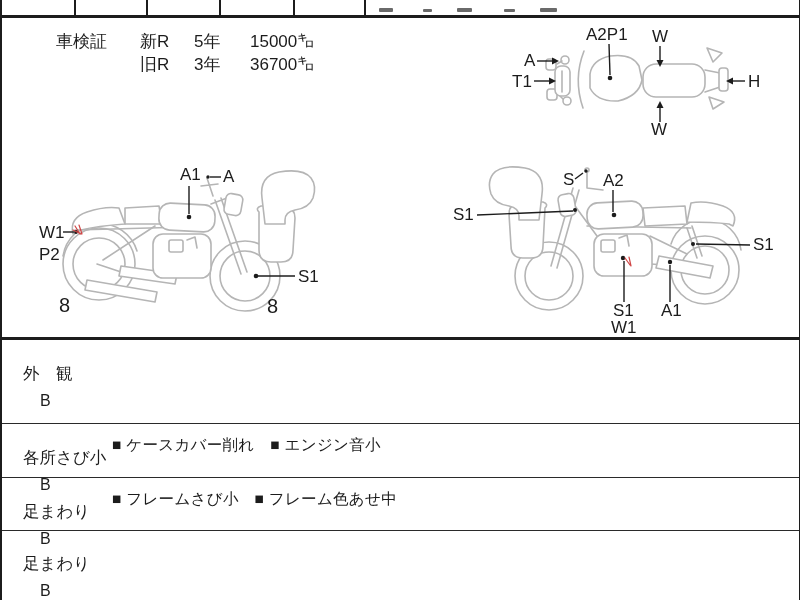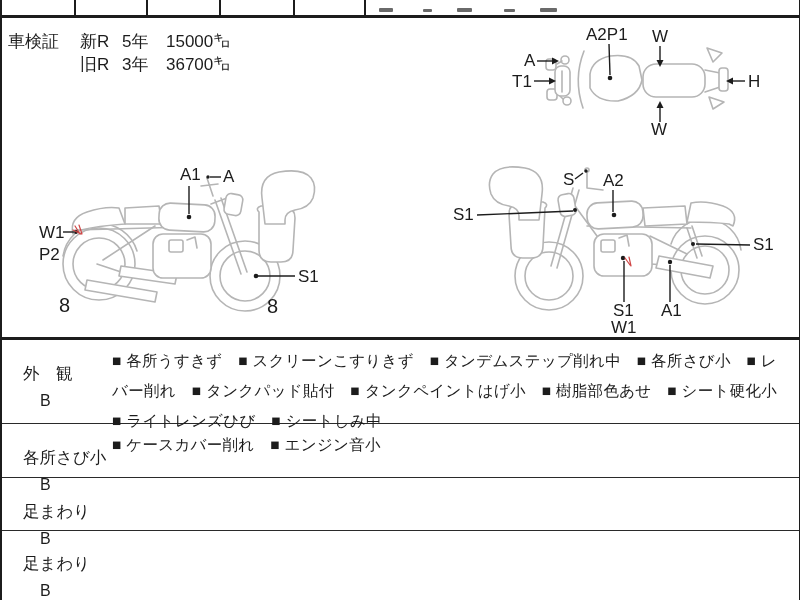--- a/index.html
+++ b/index.html
@@ -7,21 +7,21 @@
     position:relative;width:800px;height:600px;background:#fff;overflow:hidden;
     font-family:"Liberation Sans","DejaVu Sans",sans-serif;color:#1c1c1c;
     box-sizing:border-box;border-left:2px solid #1c1c1c;border-right:1px solid #1c1c1c;
   }
   
   .top-strip{position:absolute;left:0;top:0;width:100%;height:15px;border-bottom:3px solid #1c1c1c;}
   .top-strip .vline{position:absolute;top:0;width:2px;height:15px;background:#1c1c1c;}
   .top-strip .frag{position:absolute;background:#6a6a6a;border-radius:1px;}
   
   .shaken{position:absolute;left:6px;top:30px;font-size:17px;line-height:23px;}
-  .shaken-grid{display:grid;grid-template-columns:72px 42px 44px auto;column-gap:0;}
+  .shaken-grid{display:grid;grid-template-columns:72px 42px 44px auto;column-gap:12px;margin-left:48px;}
   .shaken-grid div{white-space:nowrap;}
   
   .diagram{position:absolute;}
   .diagram text{font-size:17px;fill:#1c1c1c;font-family:inherit;}
   .diagram text.size{font-size:20px;}
   .art{stroke:#b5b5b5;stroke-width:1.6;fill:none;stroke-linecap:round;stroke-linejoin:round;}
   .art .solid{fill:#fff;}
   .ptr{stroke:#1c1c1c;stroke-width:1.4;fill:none;}
   .dot{fill:#1c1c1c;stroke:none;}
   .dmg{stroke:#d04545;stroke-width:1.2;fill:none;stroke-linecap:round;}
@@ -195,34 +195,34 @@
         <circle class="dot" cx="223" cy="102" r="2.2"></circle>
     </g>
   </svg>
 
   <div class="cond">
     <div class="cond-row h84">
       <div class="cond-cat">
         <div>外　観</div>
         <div class="grade">B</div>
       </div>
-      <div class="cond-items">■ 各所うすきず　■ スクリーンこすりきず　■ タンデムステップ削れ中　■ 各所さび小　■ レバー削れ　■ タンクパッド貼付　■ タンクペイントはげ小　■ 樹脂部色あせ　■ シート硬化小　■ ライトレンズひび　■ シートしみ中</div>
     </div>
     <div class="cond-row h54">
       <div class="cond-cat">
         <div>各所さび小</div>
         <div class="grade">B</div>
       </div>
       <div class="cond-items">■ ケースカバー削れ　■ エンジン音小</div>
     </div>
     <div class="cond-row h53">
       <div class="cond-cat">
         <div>足まわり</div>
         <div class="grade">B</div>
       </div>
+      <div class="cond-items">■ フレームさび小　■ フレーム色あせ中</div>
     </div>
     <div class="cond-row h69">
       <div class="cond-cat">
         <div>足まわり</div>
         <div class="grade">B</div>
       </div>
     </div>
   </div>
 
 </div>

